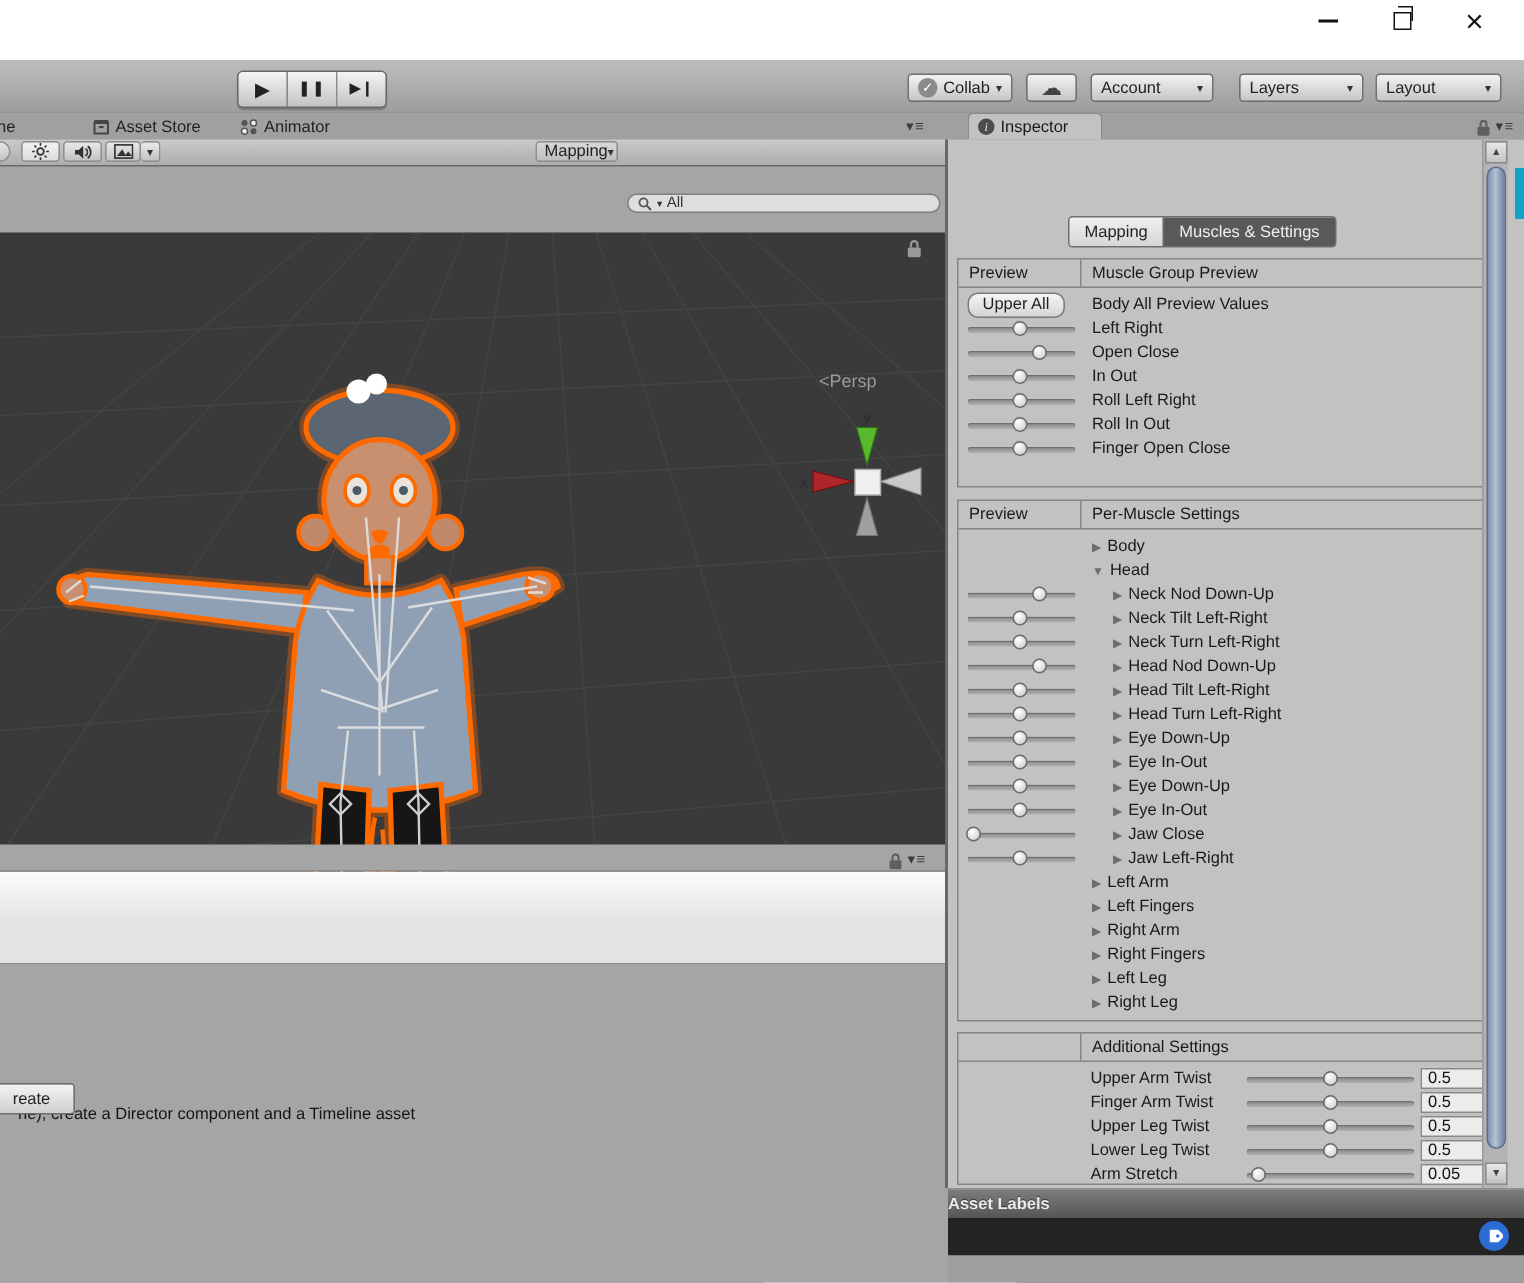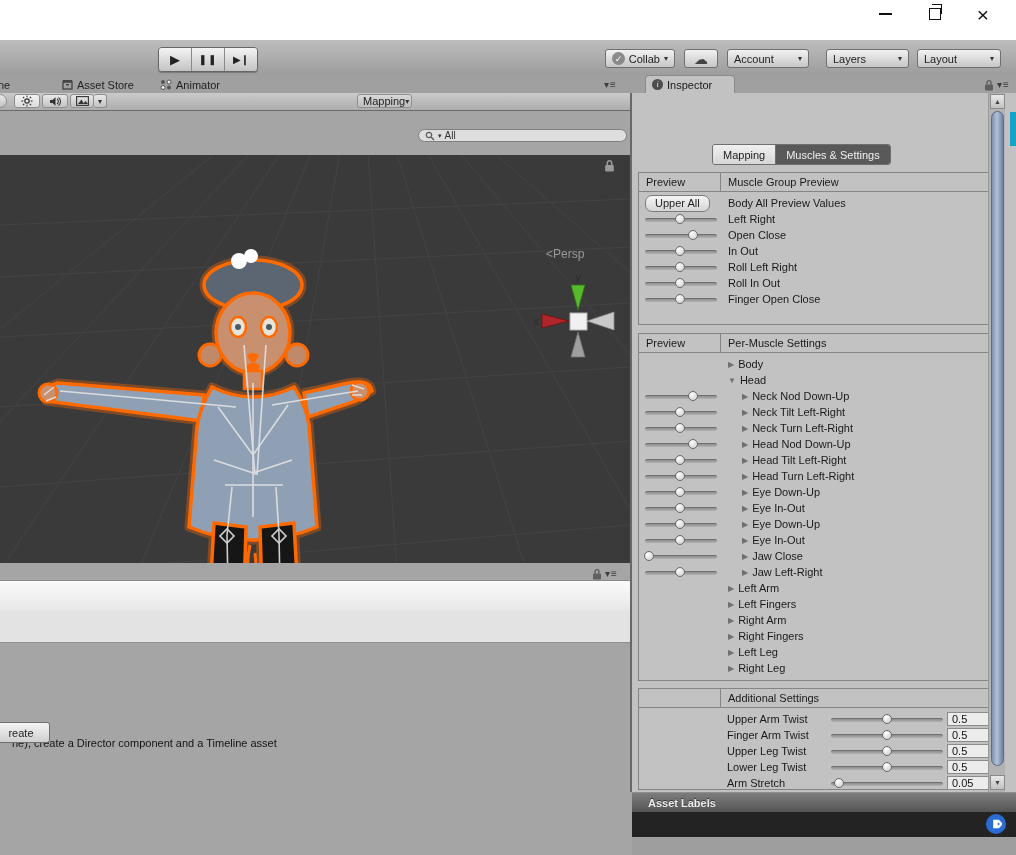--- a/index.html
+++ b/index.html
@@ -81,21 +81,21 @@
   .valbox{width:42px;height:14px;margin-left:4px;background:#ececec;border:1px solid #8a8a8a;box-sizing:border-box;
      display:flex;align-items:center;padding-left:4px;font-size:11px;color:#111;}
   
   .vscroll{position:absolute;left:356px;top:0px;width:17px;height:699px;background:#b3b3b3;border-left:1px solid #999;box-sizing:border-box;}
   .scr-btn{position:absolute;left:1px;width:15px;height:15px;background:linear-gradient(#e8e8e8,#c2c2c2);border:1px solid #8a8a8a;
      box-sizing:border-box;display:flex;align-items:center;justify-content:center;font-size:7px;color:#444;}
   .scr-thumb{position:absolute;left:2px;top:18px;width:13px;height:655px;border-radius:7px;
      background:linear-gradient(90deg,#7f91b0,#b4c1d6 45%,#6d81a4);border:1px solid #5d6d8a;box-sizing:border-box;}
   
   .al-head{left:632px;top:792px;width:384px;height:20px;background:linear-gradient(#7d7d7d,#555);border-top:1px solid #8f8f8f;
-     display:flex;align-items:center;padding-left:16px;box-sizing:border-box;font-weight:bold;color:#ececec;text-shadow:0 -1px 0 #333;}
+     display:flex;align-items:center;padding-left:0;box-sizing:border-box;font-weight:bold;color:#ececec;text-shadow:0 -1px 0 #333;}
   .al-body{left:632px;top:812px;width:384px;height:25px;background:#232323;}
   .tagbtn{position:absolute;right:10px;top:2px;width:20px;height:20px;border-radius:50%;background:#2b6cd4;
      display:flex;align-items:center;justify-content:center;}
   .al-below{left:632px;top:837px;width:384px;height:18px;background:#9e9e9e;}
   .cyanstrip{left:1010px;top:112px;width:6px;height:34px;background:#12a3c6;}
   .lock-svg{display:inline-block;}
 </style>
 </head>
 <body>
 

